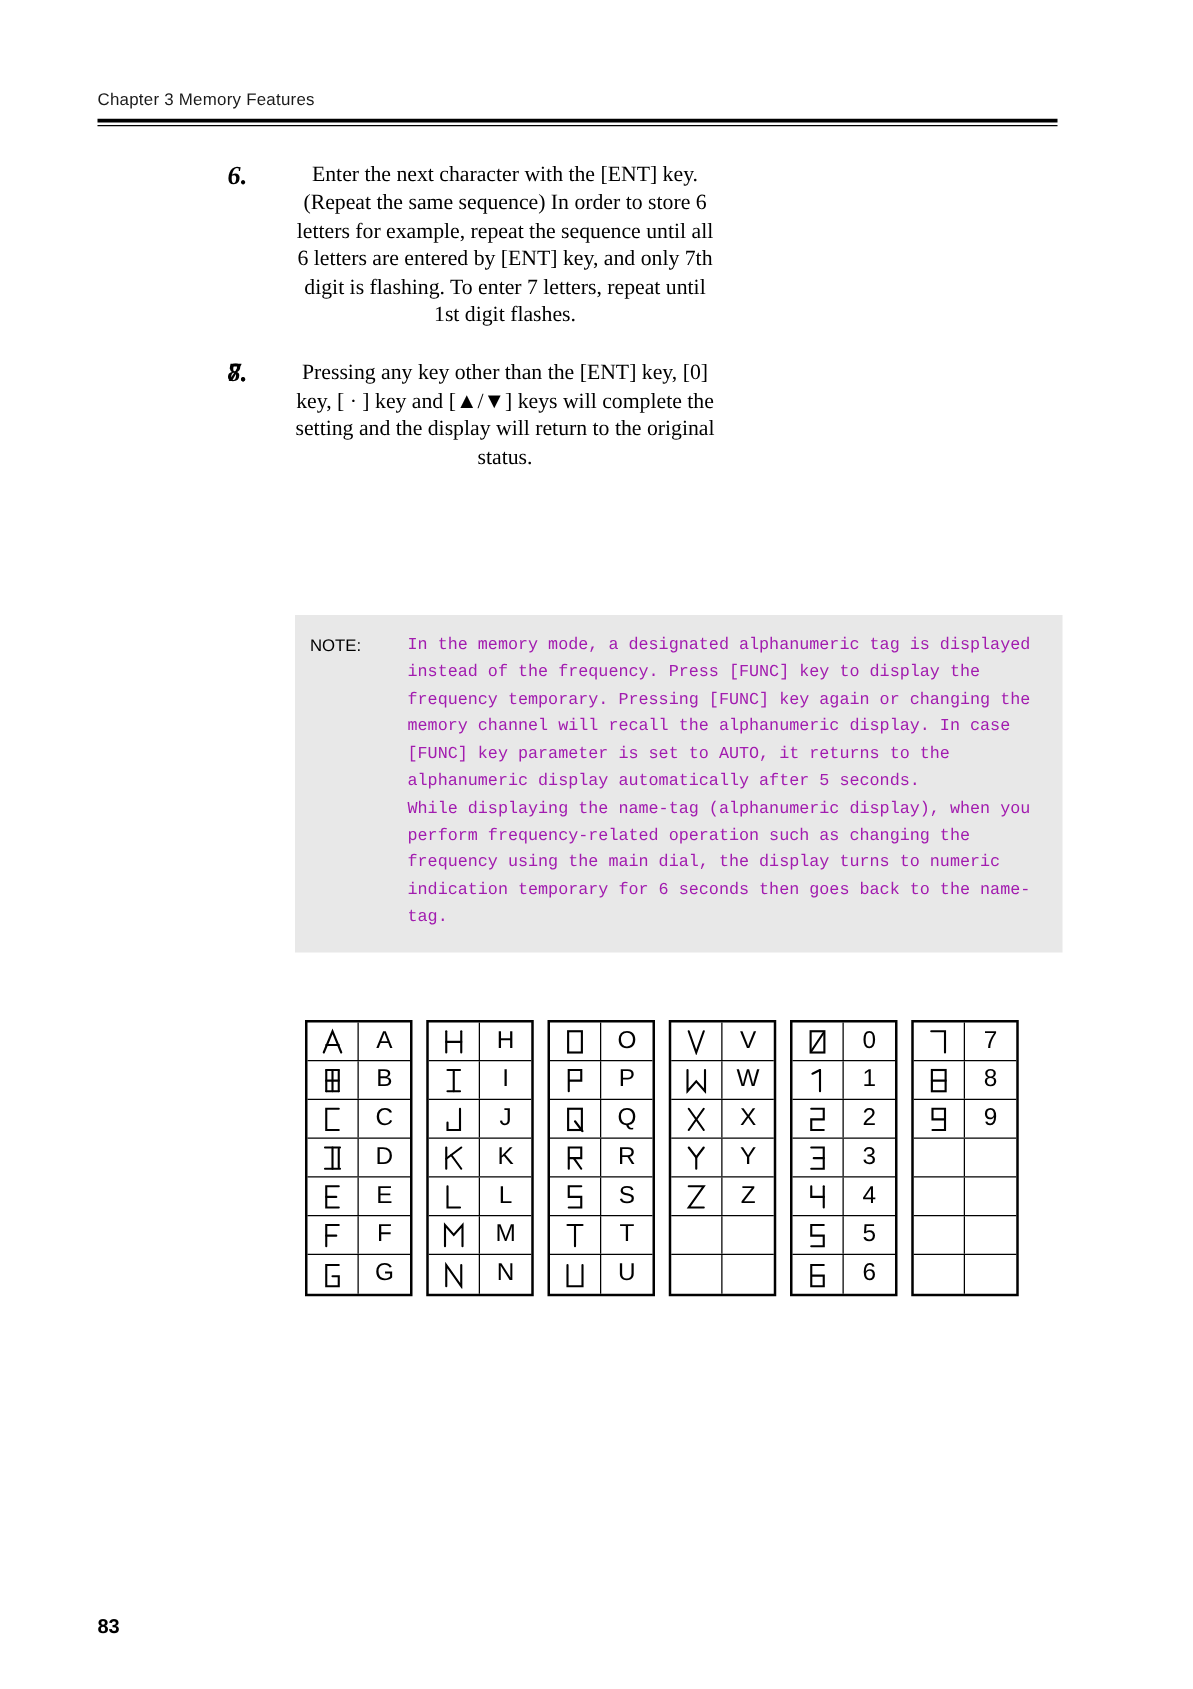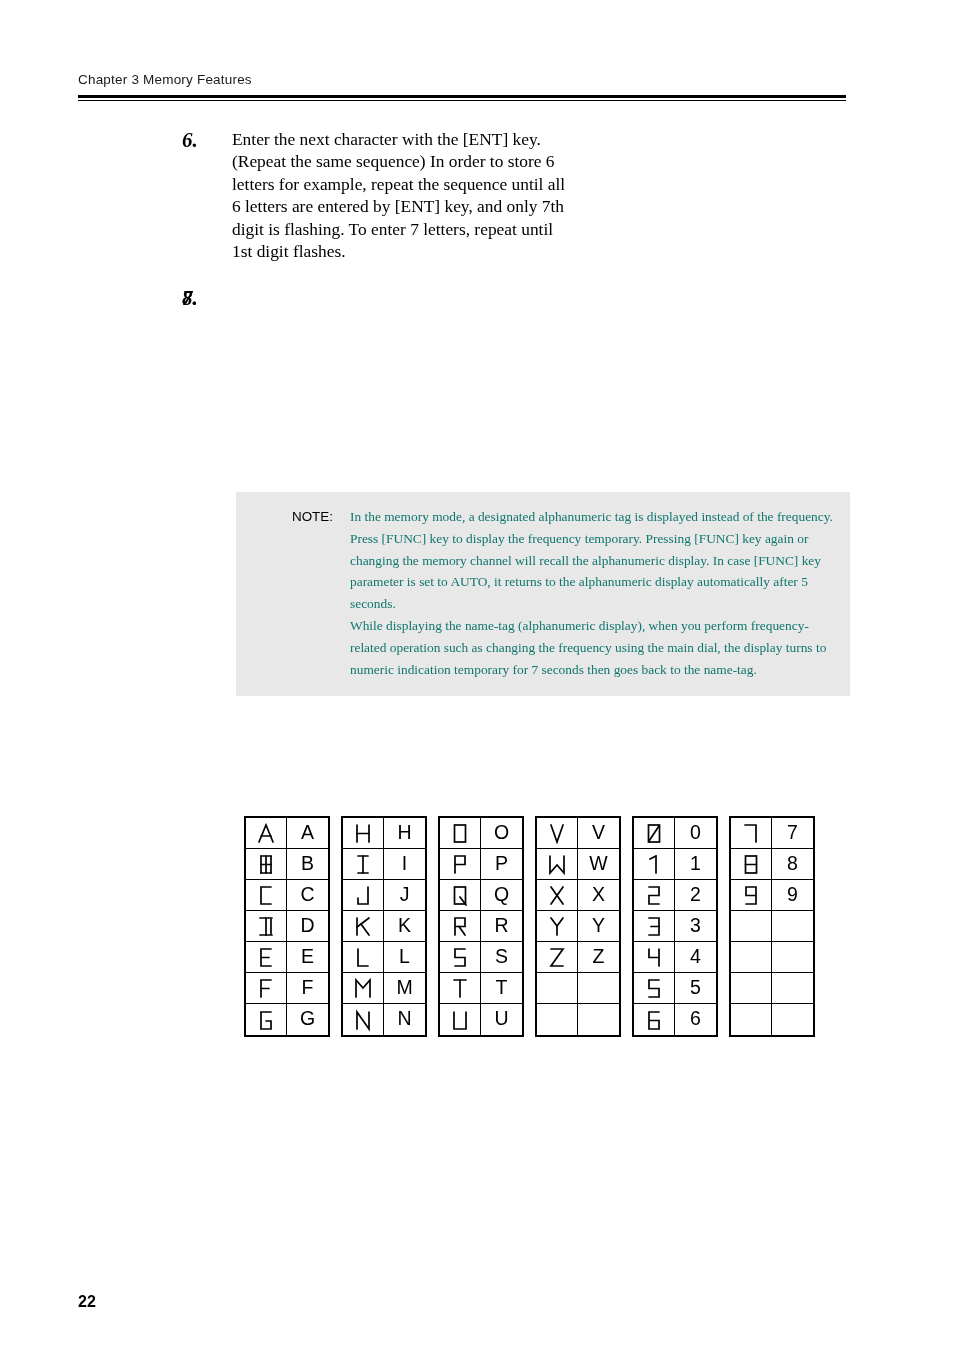--- a/index.html
+++ b/index.html
@@ -71,21 +71,21 @@
     font-family: "Liberation Serif", serif;
     font-style: italic;
     font-weight: bold;
     font-size: 21px;
     line-height: 24px;
   }
   .step-body {
     margin-left: 50px;
     font-size: 17.4px;
     line-height: 22.4px;
-    text-align: left;
+    text-align: center;
     width: 344px;
   }
 
   
   .note-box {
     position: absolute;
     left: 236px;
     top: 492px;
     width: 614px;
     background: #e8e8e8;
@@ -97,28 +97,27 @@
     padding-left: 12px;
     padding-right: 12px;
   }
   .note-label {
     position: absolute;
     left: 12px;
     top: 0;
     font-family: "Liberation Sans", sans-serif;
     font-size: 13.4px;
     line-height: 21.8px;
-    margin-left: 44px;
   }
   .note-paras {
-    margin-left: 102px;
-    font-family: Liberation Serif, serif;
+    margin-left: 78px;
+    font-family: Liberation Mono, monospace;
     font-size: 13.4px;
     line-height: 21.8px;
-    color: #0f766e;
+    color: #a21caf;
   }
   .note-paras p {
     margin: 0;
     padding: 0;
   }
 
   
   .table-intro {
     position: absolute;
     left: 134px;
@@ -192,29 +191,30 @@
   <div class="steps">
     <div class="step">
       <div class="step-num">6.</div>
       <div class="step-body">Enter the next character with the [ENT] key. (Repeat the same sequence) In order to store 6 letters for example, repeat the sequence until all 6 letters are entered by [ENT] key, and only 7th digit is flashing. To enter 7 letters, repeat until 1st digit flashes.</div>
     </div>
     <div class="step" style="margin-top:24px;">
       <div class="step-num">7.</div>
     </div>
     <div class="step" style="margin-top:24px;">
       <div class="step-num">8.</div>
+      <div class="step-body">Pressing any key other than the [ENT] key, [0] key, [ · ] key and [▲/▼] keys will complete the setting and the display will return to the original status.</div>
     </div>
   </div>
 
   <div class="note-box">
     <div class="note-inner">
       <div class="note-label">NOTE:</div>
       <div class="note-paras">
         <p>In the memory mode, a designated alphanumeric tag is displayed instead of the frequency. Press [FUNC] key to display the frequency temporary. Pressing [FUNC] key again or changing the memory channel will recall the alphanumeric display. In case [FUNC] key parameter is set to AUTO, it returns to the alphanumeric display automatically after 5 seconds.</p>
-        <p>While displaying the name-tag (alphanumeric display), when you perform frequency-related operation such as changing the frequency using the main dial, the display turns to numeric indication temporary for 7 seconds then goes back to the name-tag.</p>
+        <p>While displaying the name-tag (alphanumeric display), when you perform frequency-related operation such as changing the frequency using the main dial, the display turns to numeric indication temporary for 6 seconds then goes back to the name-tag.</p>
       </div>
     </div>
   </div>
 
 
   <div class="char-table">
 
     <div class="char-col">
       <div class="char-row">
         <div class="cell-lcd">
@@ -639,15 +639,15 @@
         <div class="cell-plain"></div>
       </div>
       <div class="char-row">
         <div class="cell-lcd"></div>
         <div class="cell-plain"></div>
       </div>
     </div>
 
   </div>
 
-  <div class="page-number">22</div>
+  <div class="page-number">83</div>
 
 </div>
 
 </body></html>

